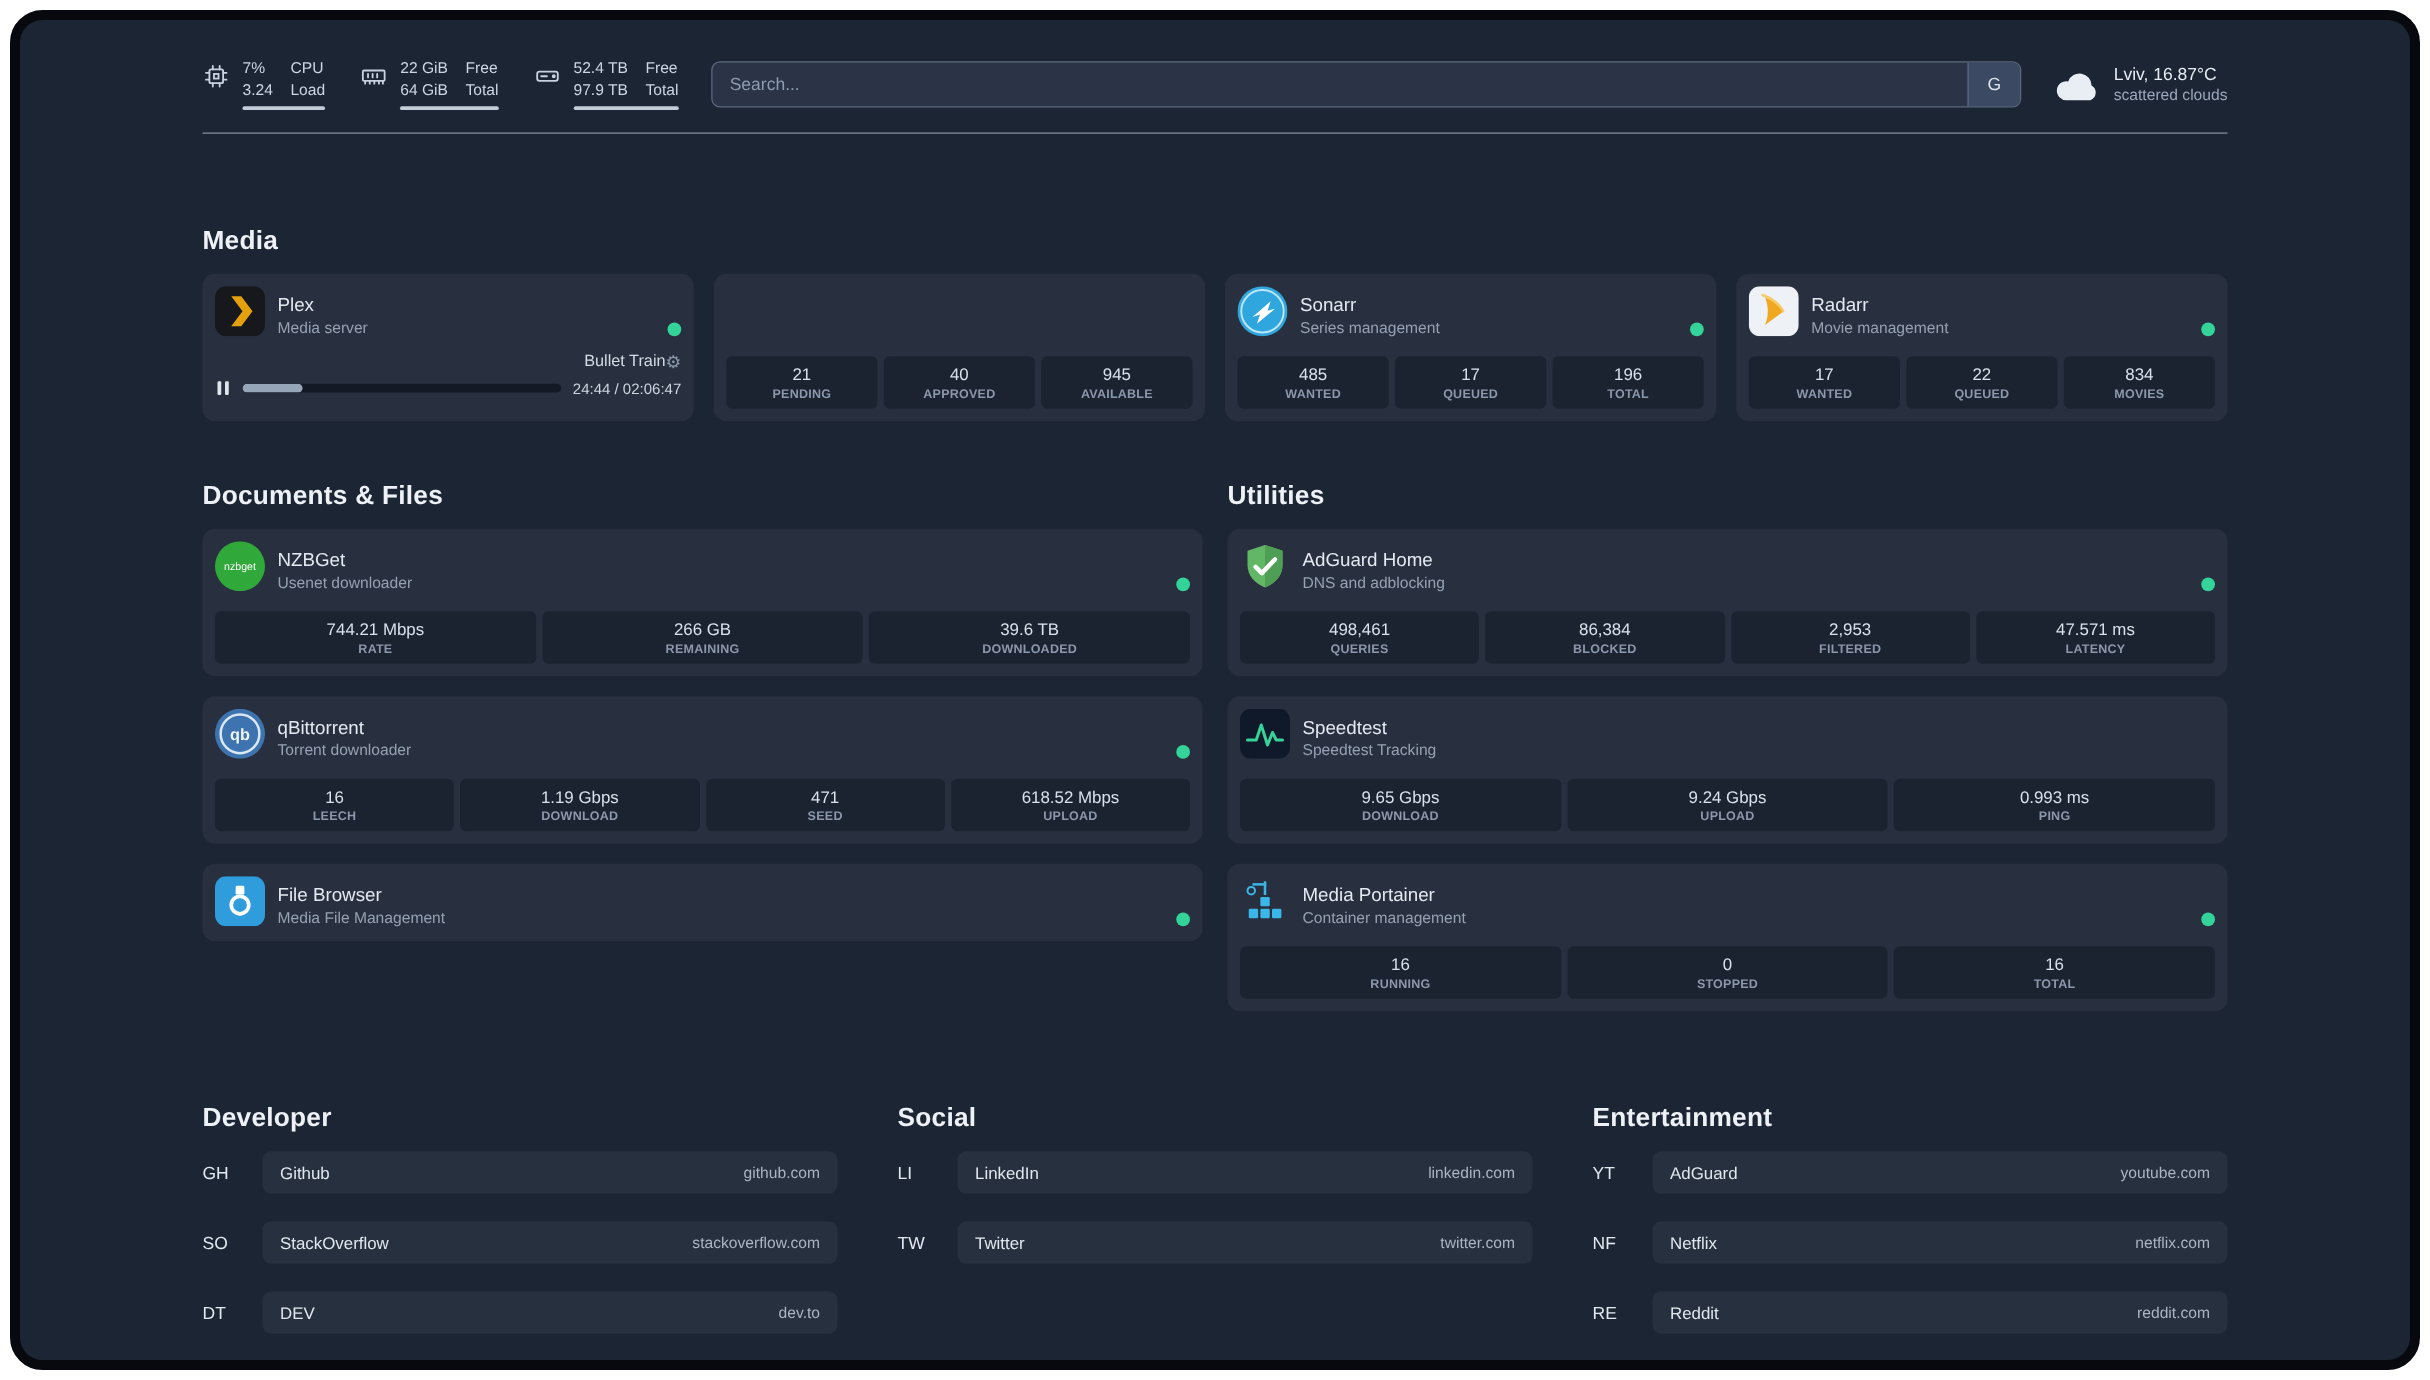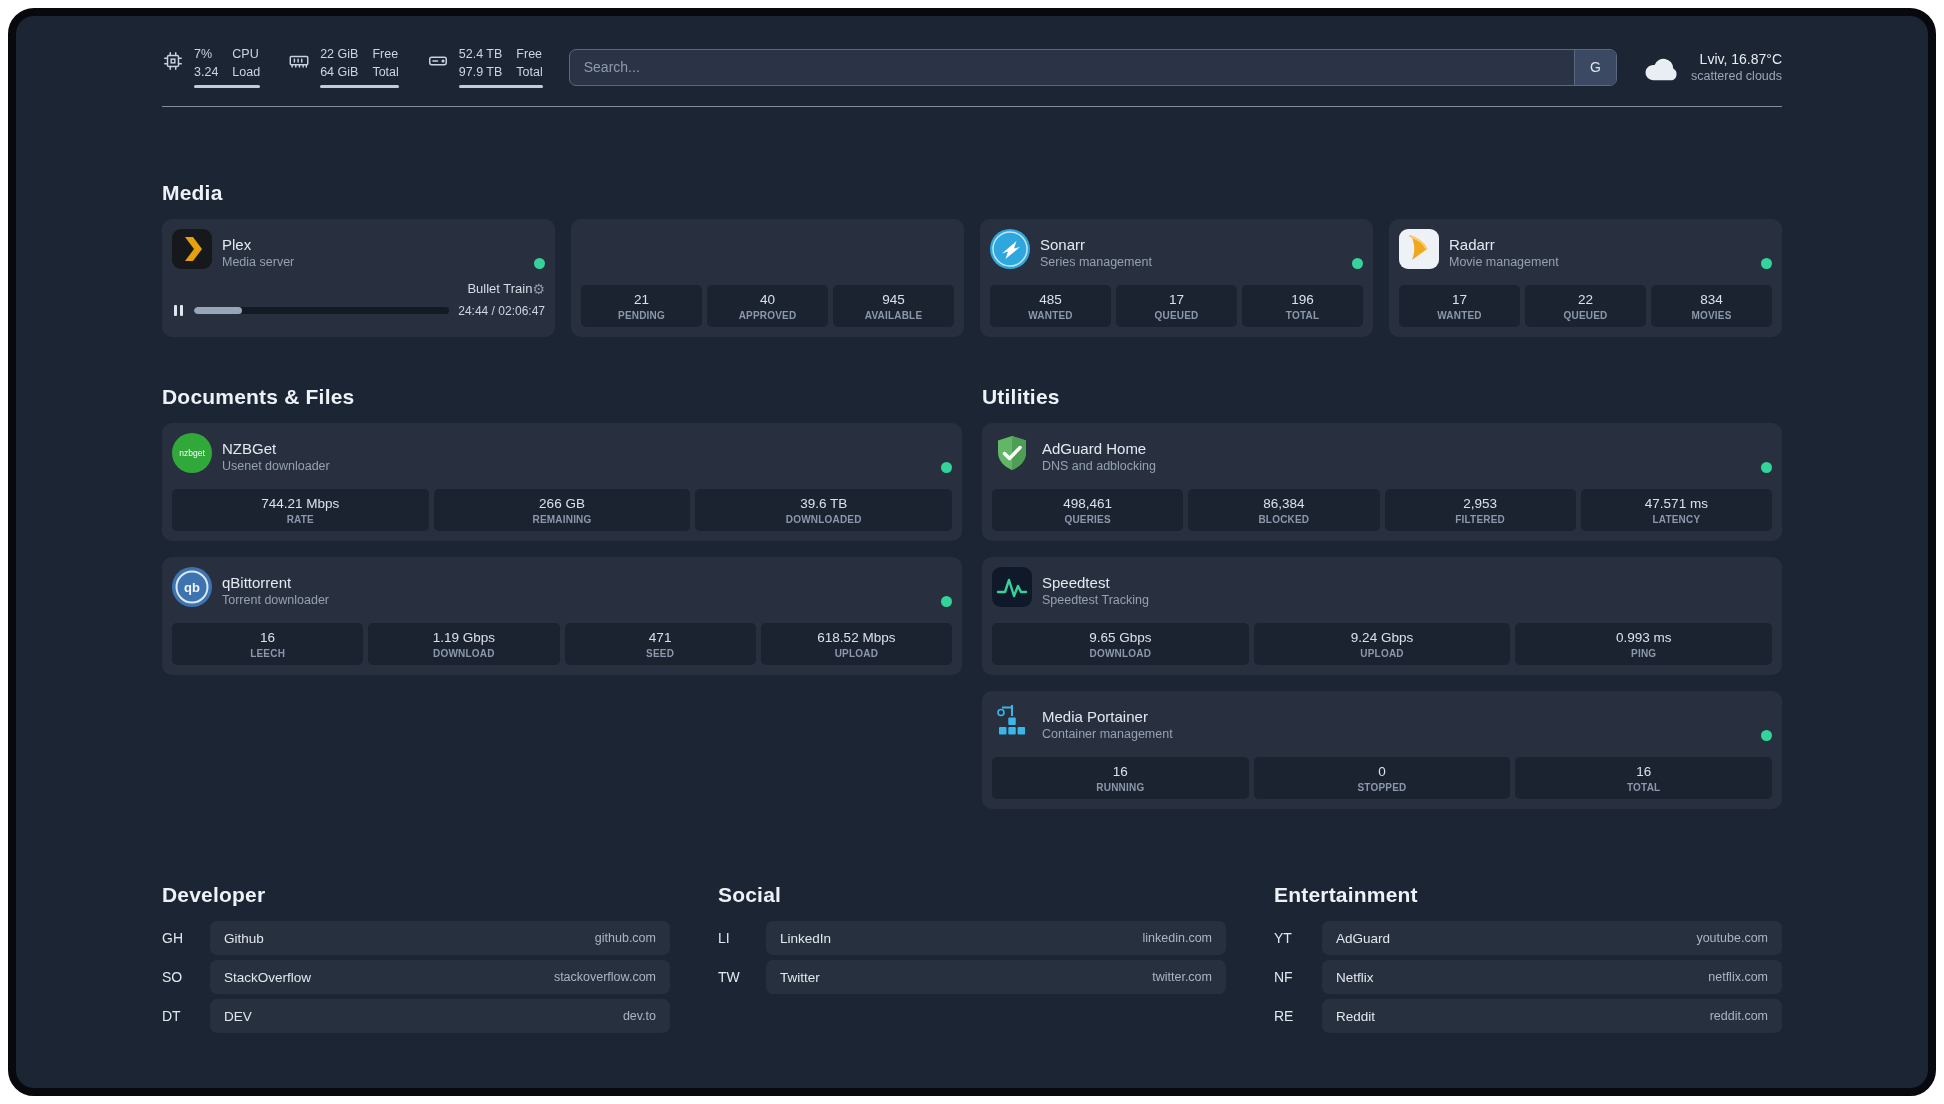--- a/index.html
+++ b/index.html
@@ -39,21 +39,21 @@
   }
   .search input::placeholder { color:#8e9bb0; }
   .search-btn {
     width:42px; border:0; border-left:1px solid #5a6880;
     background:#3b4962; color:#dde4ee; font-size:14px;
     cursor:pointer; font-family:inherit;
   }
   .weather { display:flex; align-items:center; gap:10px; color:#e7ecf3; }
   .weather .w-icon { width:38px; height:30px; color:#e9edf4; }
   .weather .w-icon svg { width:38px; height:30px; display:block; }
-  .weather .loc { font-size:14px;text-align:right; }
+  .weather .loc { font-size:14px; }
   .weather .cond { font-size:12.5px; color:#9aa7ba; margin-top:2px; }
 
   .divider { margin:18px 0 0; border:0; border-top:1.5px solid rgba(203,213,225,.6); }
 
   
   .section-title {
     margin:0 0 14px; font-size:21px; font-weight:600;
     color:#eef2f7; letter-spacing:.2px;
   }
   .section-media { margin-top:74px; }
@@ -88,21 +88,21 @@
   .pause i { width:3px; height:11px; background:#dfe6ee; border-radius:1px; display:block; }
   .np-track { flex:1; height:7px; background:rgba(9,14,24,.65); border-radius:4px; overflow:hidden; }
   .np-fill { display:block; width:19%; height:100%; background:#96a5b8; border-radius:4px; }
   .np-time { font-size:12px; color:#cdd5e0; white-space:nowrap; }
 
   .two-col { display:grid; grid-template-columns:1fr 1fr; gap:0 20px; margin-top:48px; }
   .col-stack { display:flex; flex-direction:column; gap:16px; }
 
   
   .bookmarks { display:grid; grid-template-columns:repeat(3,1fr); gap:0 48px; margin-top:74px; }
-  .bm-rows { display:flex; flex-direction:column; gap:5px;justify-content:flex-end; }
+  .bm-rows { display:flex; flex-direction:column; gap:22px;justify-content:flex-end; }
   .bm-row { display:flex; align-items:center; }
   .bm-abbr { width:48px; flex:none; font-size:14px; color:#e2e8f0; font-weight:500; }
   .bm-pill {
     flex:1; height:34px; background:rgba(255,255,255,.05); border-radius:7px;
     display:flex; align-items:center; justify-content:space-between;
     padding:0 14px; cursor:pointer;
   }
   .bm-name { font-size:13.5px; color:#e1e7ee; }
   .bm-url { font-size:12.5px; color:#a9b4c4; }
 </style>
@@ -387,20 +387,36 @@
                 <div class="v">471</div>
                 <div class="l">SEED</div>
               </div>
               <div class="tile">
                 <div class="v">618.52 Mbps</div>
                 <div class="l">UPLOAD</div>
               </div>
             </div>
           </article>
 
+          <article class="card short">
+            <div class="card-head">
+              <span class="app-icon">
+                <svg viewBox="0 0 40 40">
+                    <rect width="40" height="40" rx="9" fill="#2f9ddb"></rect>
+                  <circle cx="20" cy="23" r="7" fill="none" stroke="#fff" stroke-width="3"></circle>
+                  <rect x="16.5" y="7.5" width="7" height="7" rx="1" fill="#fff"></rect>
+                  </svg>
+              </span>
+              <div class="titles">
+                <div class="name">File Browser</div>
+                <div class="sub">Media File Management</div>
+              </div>
+              <span class="dot"></span>
+            </div>
+          </article>
 
         </div>
       </section>
 
       <section>
         <h2 class="section-title">Utilities</h2>
         <div class="col-stack">
 
           <article class="card">
             <div class="card-head">

